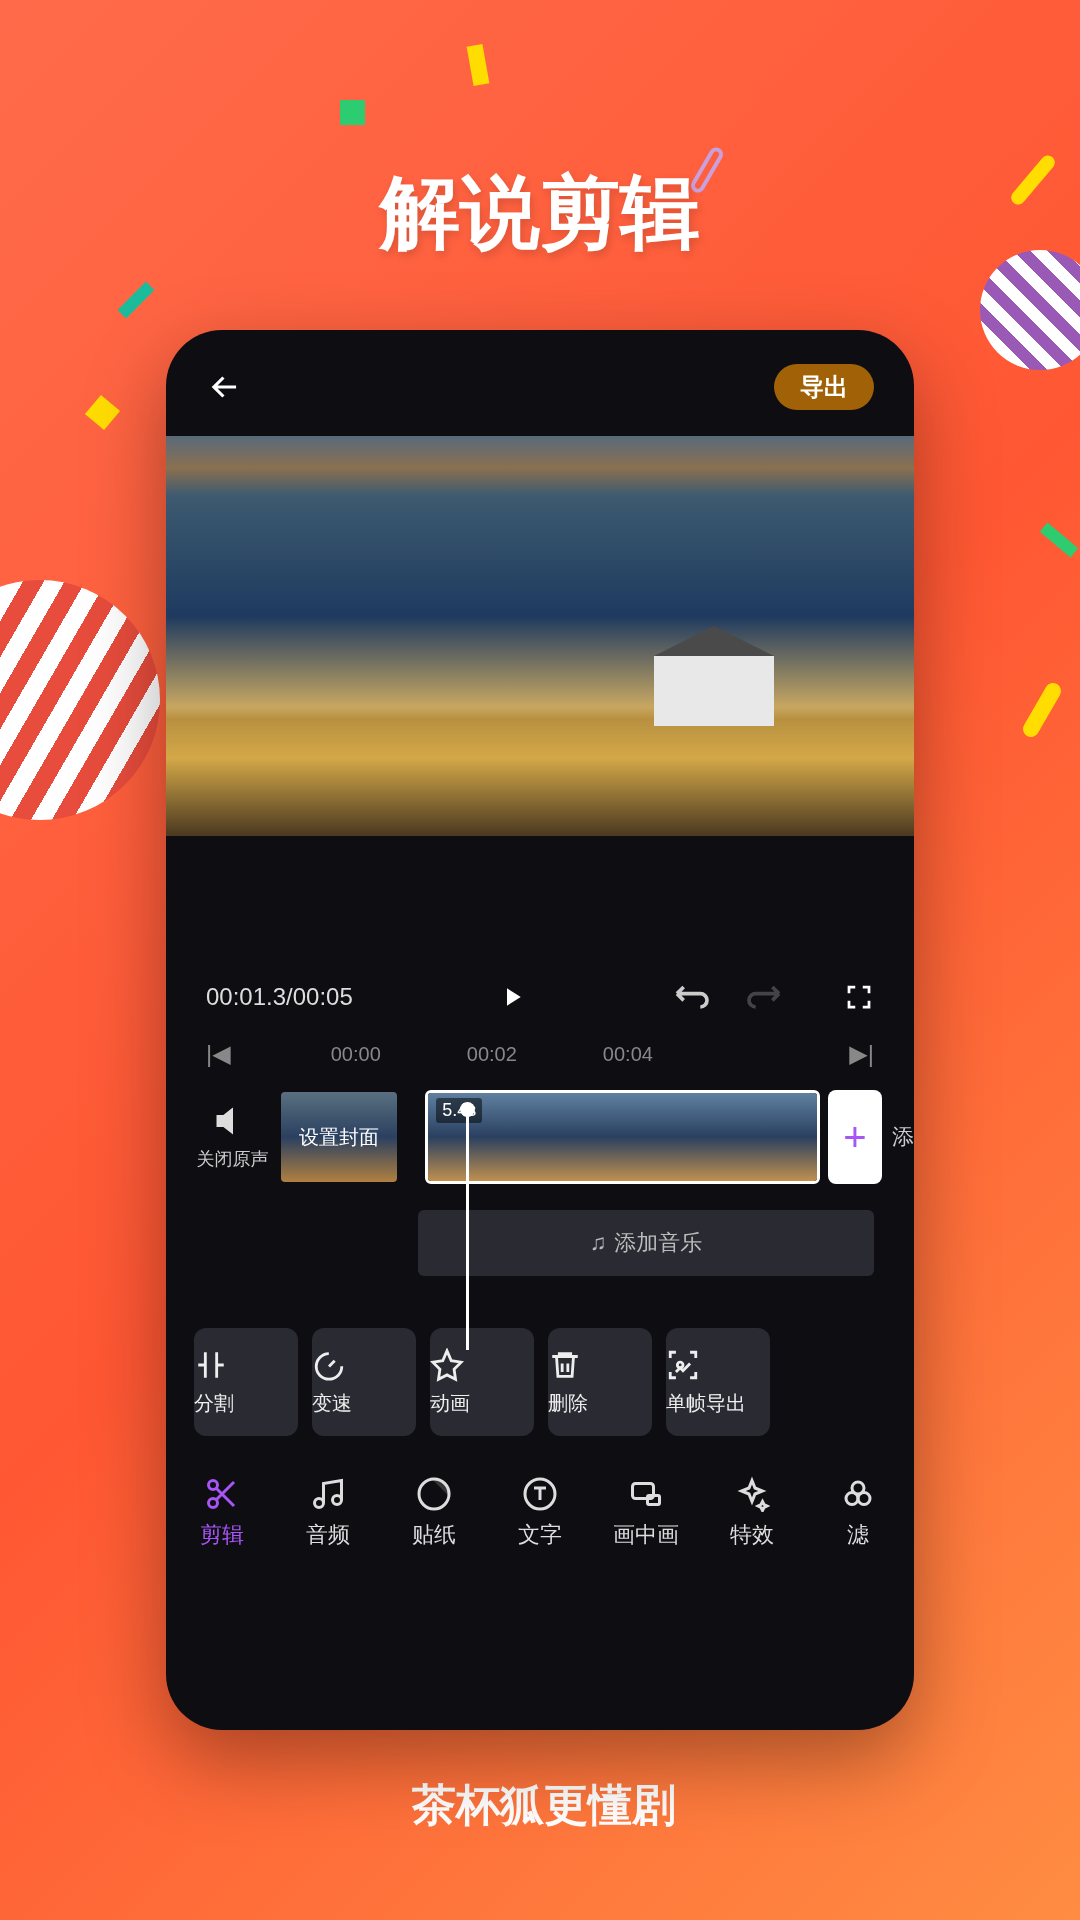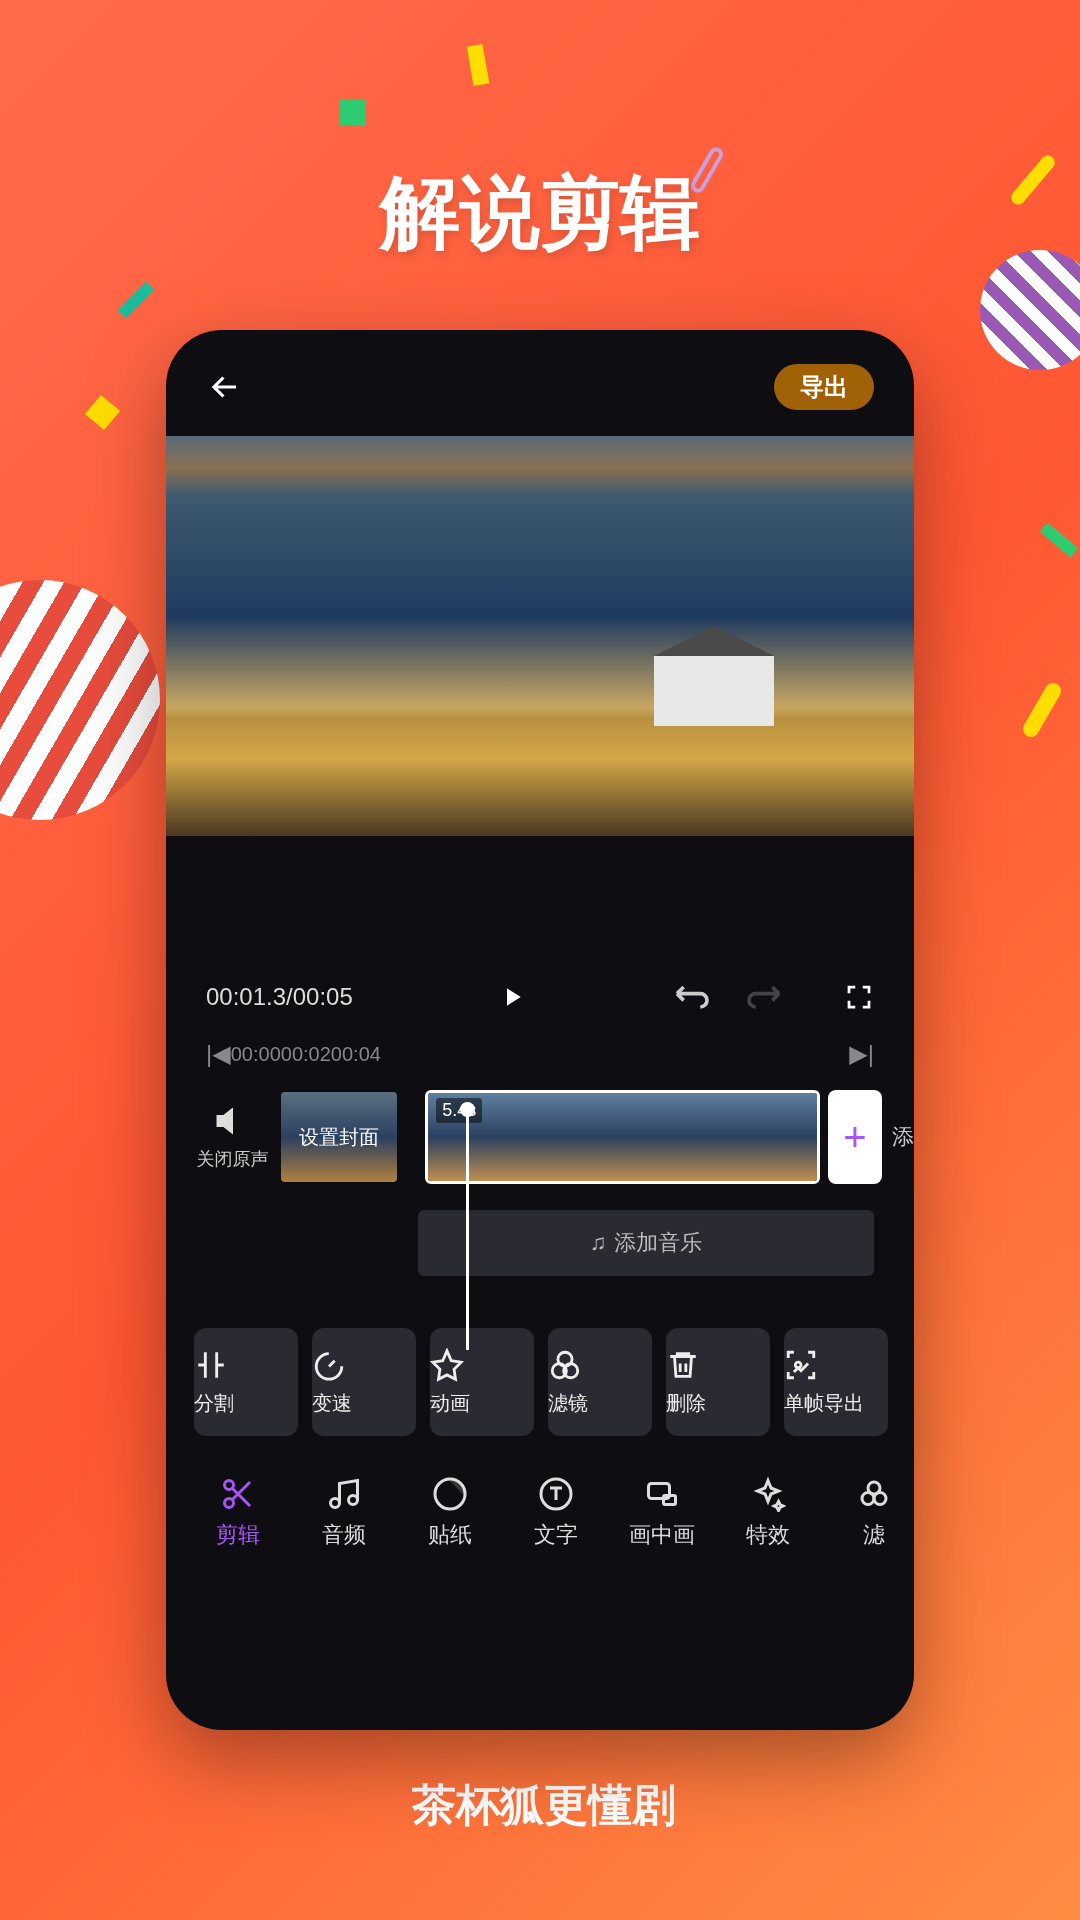--- a/index.html
+++ b/index.html
@@ -29,41 +29,41 @@
 .house::before{content:"";position:absolute;top:-30px;left:0;right:0;border-left:60px solid transparent;border-right:60px solid transparent;border-bottom:30px solid #4a4a4a}
 .controls{display:flex;align-items:center;padding:146px 40px 18px;color:#fff}
 .timecode{font-size:24px;color:#ddd}
 .play{margin-left:auto;margin-right:auto;font-size:36px}
 .undo-redo{display:flex;gap:32px;align-items:center}
 .undo,.redo{font-size:36px;color:#999}
 .redo{opacity:.45}
 .expand{font-size:32px;margin-left:28px}
 .ruler{display:flex;align-items:center;padding:10px 40px;color:#888;font-size:20px}
 .ruler-start{font-size:24px}
-.ruler-times{display:flex;}
+.ruler-times{display:flex;gap:86px;margin-left:100px}
 .ruler-end{margin-left:auto;font-size:24px}
 .timeline-row{display:flex;align-items:center;padding:12px 0 12px 24px}
 .mute-col{display:flex;flex-direction:column;align-items:center;gap:8px;color:#ccc;width:88px}
 .mute-icon{font-size:34px}
 .mute-label{font-size:18px}
 .cover-thumb{width:120px;height:90px;background:linear-gradient(180deg,#5a7080 0%,#2a4060 50%,#b08040 100%);display:flex;align-items:center;justify-content:center;color:#fff;font-size:20px;margin-left:6px;position:relative;border-radius:4px}
 .clip-strip{margin-left:28px;height:94px;width:408px;border:3px solid #fff;border-radius:6px;display:flex;overflow:hidden;position:relative}
 .clip-frame{flex:1;background:linear-gradient(180deg,#6080a0 0%,#2a4060 50%,#c09050 100%)}
 .clip-duration{position:absolute;top:5px;left:8px;background:rgba(0,0,0,.5);color:#fff;font-size:18px;padding:2px 6px;border-radius:3px;z-index:2}
 .add-clip{width:56px;height:94px;background:#fff;border-radius:8px;display:flex;align-items:center;justify-content:center;color:#a855f7;font-size:40px;margin-left:8px}
 .add-label{color:#ccc;font-size:22px;margin-left:10px;align-self:center}
 .playhead{position:absolute;top:80px;left:300px;width:3px;height:240px;background:#fff;z-index:5}
 .playhead::before{content:"";position:absolute;top:-8px;left:-6px;width:15px;height:15px;background:#fff;border-radius:50%}
 .timeline-wrap{position:relative}
 .add-music{margin:14px 40px 14px 252px;background:#2a2a32;padding:18px;text-align:center;color:#bbb;font-size:22px;border-radius:6px;display:flex;gap:8px;align-items:center;justify-content:center}
 .tool-row{display:flex;gap:14px;padding:38px 28px 22px;overflow:hidden}
 .tool{flex:0 0 104px;height:108px;background:#2a2a32;border-radius:12px;display:flex;flex-direction:column;align-items:flex-start;justify-content:center;gap:8px;color:#eee}
 .tool-icon{font-size:34px}
 .tool-label{font-size:20px}
-.bottom-nav{display:flex;padding:18px 22px;gap:6px;overflow:hidden}
+.bottom-nav{display:flex;padding:18px 6px;gap:6px;overflow:hidden}
 .nav-item{flex:0 0 100px;display:flex;flex-direction:column;align-items:center;gap:8px;color:#ddd}
 .nav-item.active{color:#a855f7}
 .nav-icon{font-size:36px}
 .nav-label{font-size:22px}
 svg{display:block}
 </style>
 </head>
 <body>
 
 <div class="confetti c1"></div>
@@ -188,30 +188,20 @@
       <div class="tool-icon">
           <svg width="34" height="34" viewBox="0 0 24 24" fill="none" stroke="#eee" stroke-width="2">
             <path d="M12 2l3 7 7 1-5 5 1 7-6-3-6 3 1-7-5-5 7-1z"></path>
           </svg>
         </div>
       <div class="tool-label">动画</div>
     </div>
     <div class="tool">
       <div class="tool-icon">
           <svg width="34" height="34" viewBox="0 0 24 24" fill="none" stroke="#eee" stroke-width="2">
-            <circle cx="12" cy="8" r="5"></circle>
-            <circle cx="8" cy="16" r="5"></circle>
-            <circle cx="16" cy="16" r="5"></circle>
-          </svg>
-        </div>
-      <div class="tool-label">滤镜</div>
-    </div>
-    <div class="tool">
-      <div class="tool-icon">
-          <svg width="34" height="34" viewBox="0 0 24 24" fill="none" stroke="#eee" stroke-width="2">
             <path d="M3 6h18M8 6V4h8v2M6 6l1 14h10l1-14M10 11v6M14 11v6"></path>
           </svg>
         </div>
       <div class="tool-label">删除</div>
     </div>
     <div class="tool">
       <div class="tool-icon">
           <svg width="34" height="34" viewBox="0 0 24 24" fill="none" stroke="#eee" stroke-width="2">
             <path d="M3 7V3h4M21 7V3h-4M3 17v4h4M21 17v4h-4"></path>
             <circle cx="10" cy="12" r="2"></circle>

